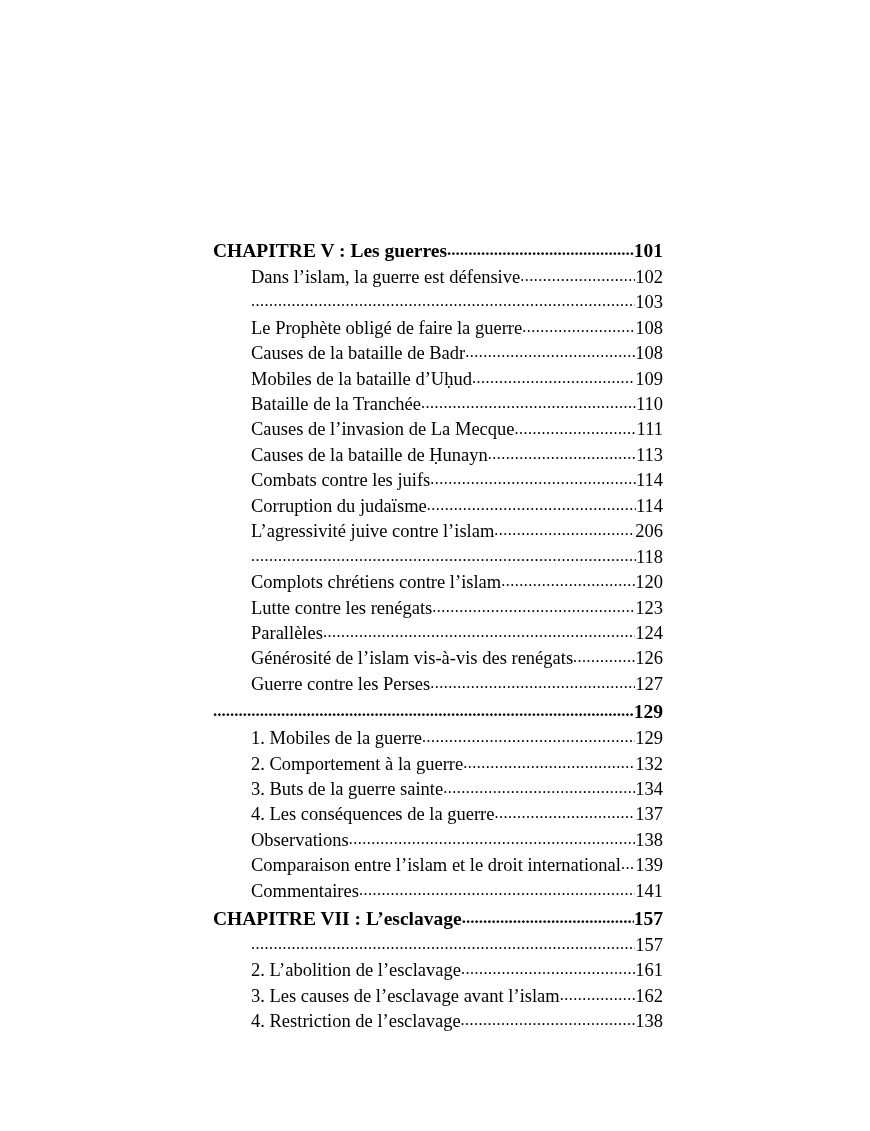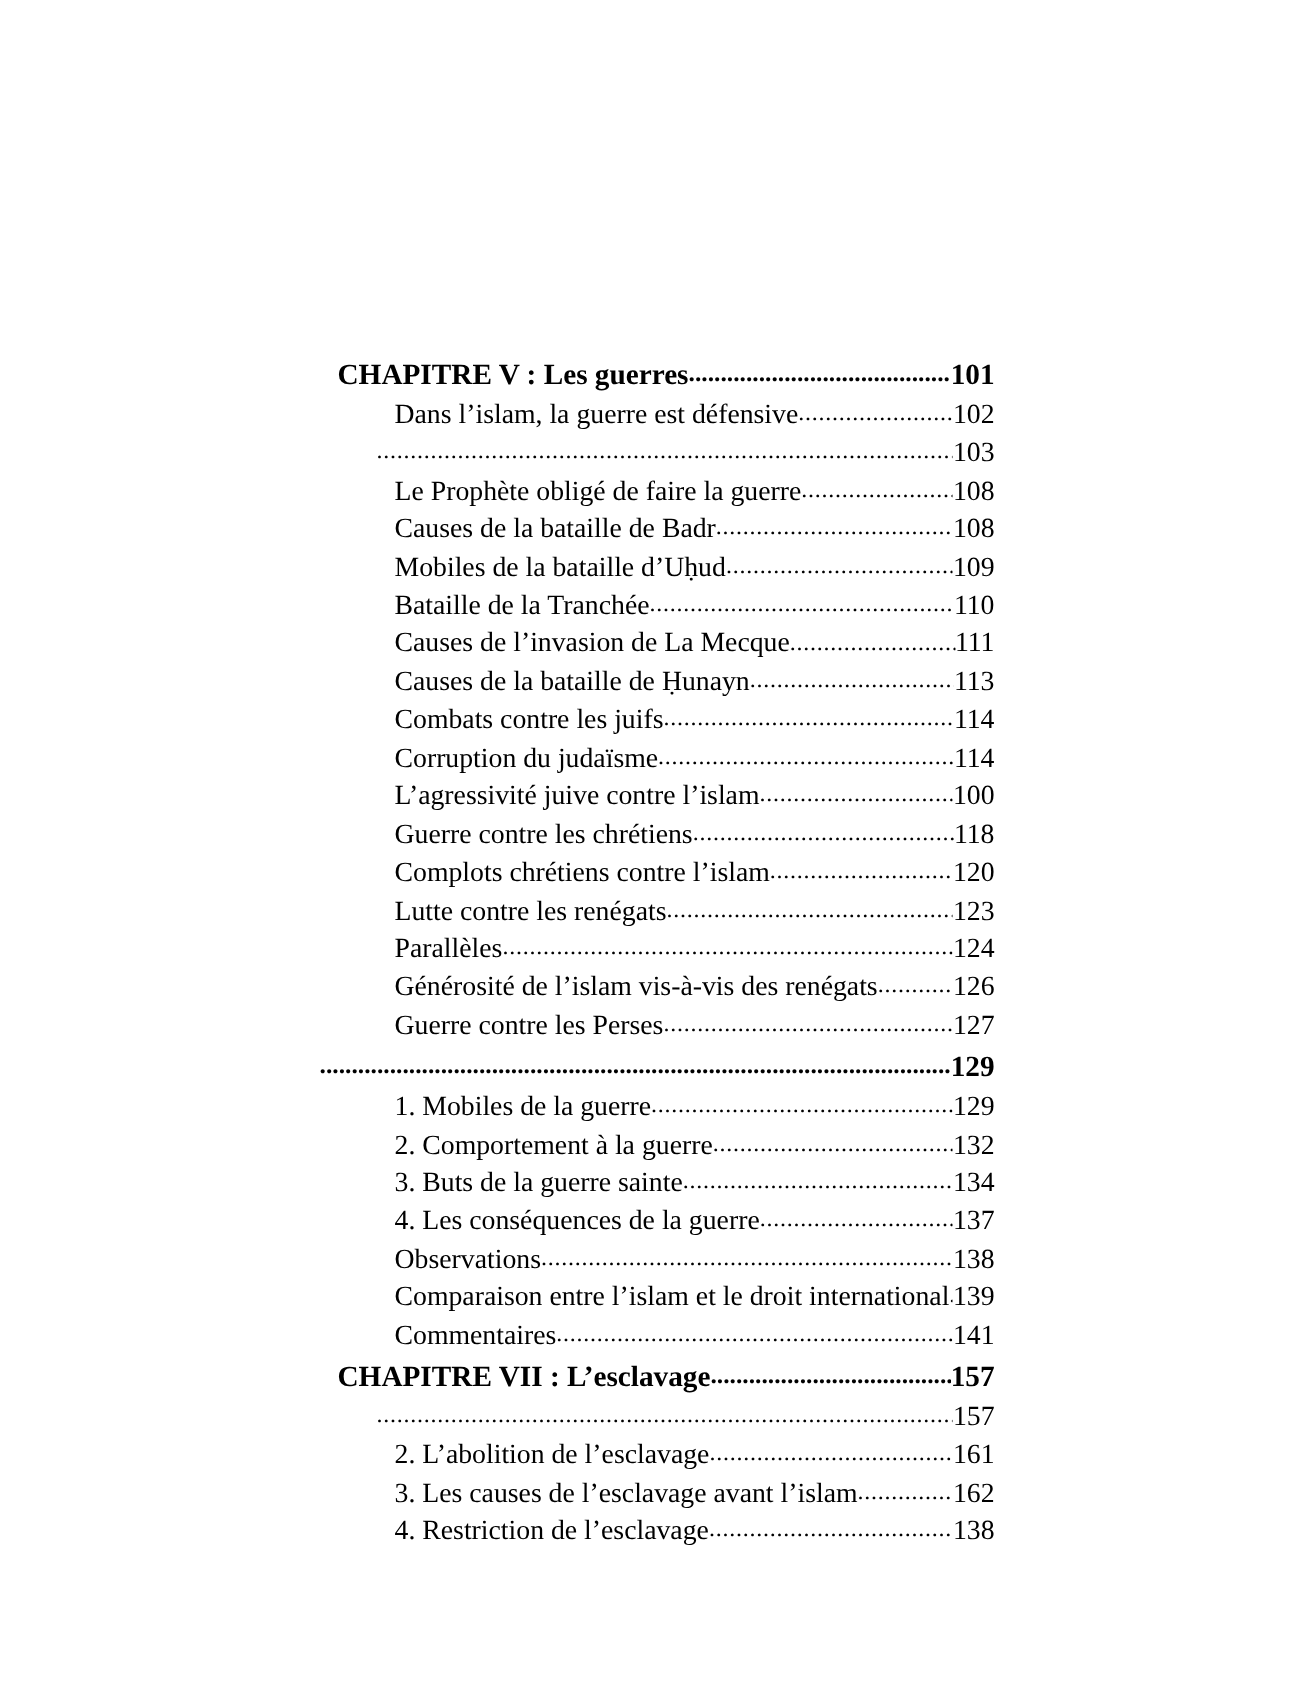--- a/index.html
+++ b/index.html
@@ -31,21 +31,20 @@
   }
   .entry {
     display: flex;
     align-items: baseline;
     width: 100%;
     white-space: nowrap;
     line-height: 1.375;
   }
   .entry .label {
     flex: 0 0 auto;
-    margin-left: 12px;
   }
   .entry .dots {
     flex: 1 1 auto;
     overflow: hidden;
     min-width: 0;
     position: relative;
     top: -0.12em;
     letter-spacing: 0.5px;
     font-size: 16px;
   }
@@ -132,24 +131,23 @@
         <span class="page-num">114</span>
       </div>
       <div class="entry sub">
         <span class="label">Corruption du judaïsme</span>
         <span class="dots">............................................................................................................................................</span>
         <span class="page-num">114</span>
       </div>
       <div class="entry sub">
         <span class="label">L’agressivité juive contre l’islam</span>
         <span class="dots">............................................................................................................................................</span>
-        <span class="page-num">100</span>
-      </div>
-      <div class="entry sub">
-        <span class="label">Guerre contre les chrétiens</span>
+        <span class="page-num">206</span>
+      </div>
+      <div class="entry sub">
         <span class="dots">............................................................................................................................................</span>
         <span class="page-num">118</span>
       </div>
       <div class="entry sub">
         <span class="label">Complots chrétiens contre l’islam</span>
         <span class="dots">............................................................................................................................................</span>
         <span class="page-num">120</span>
       </div>
       <div class="entry sub">
         <span class="label">Lutte contre les renégats</span>

